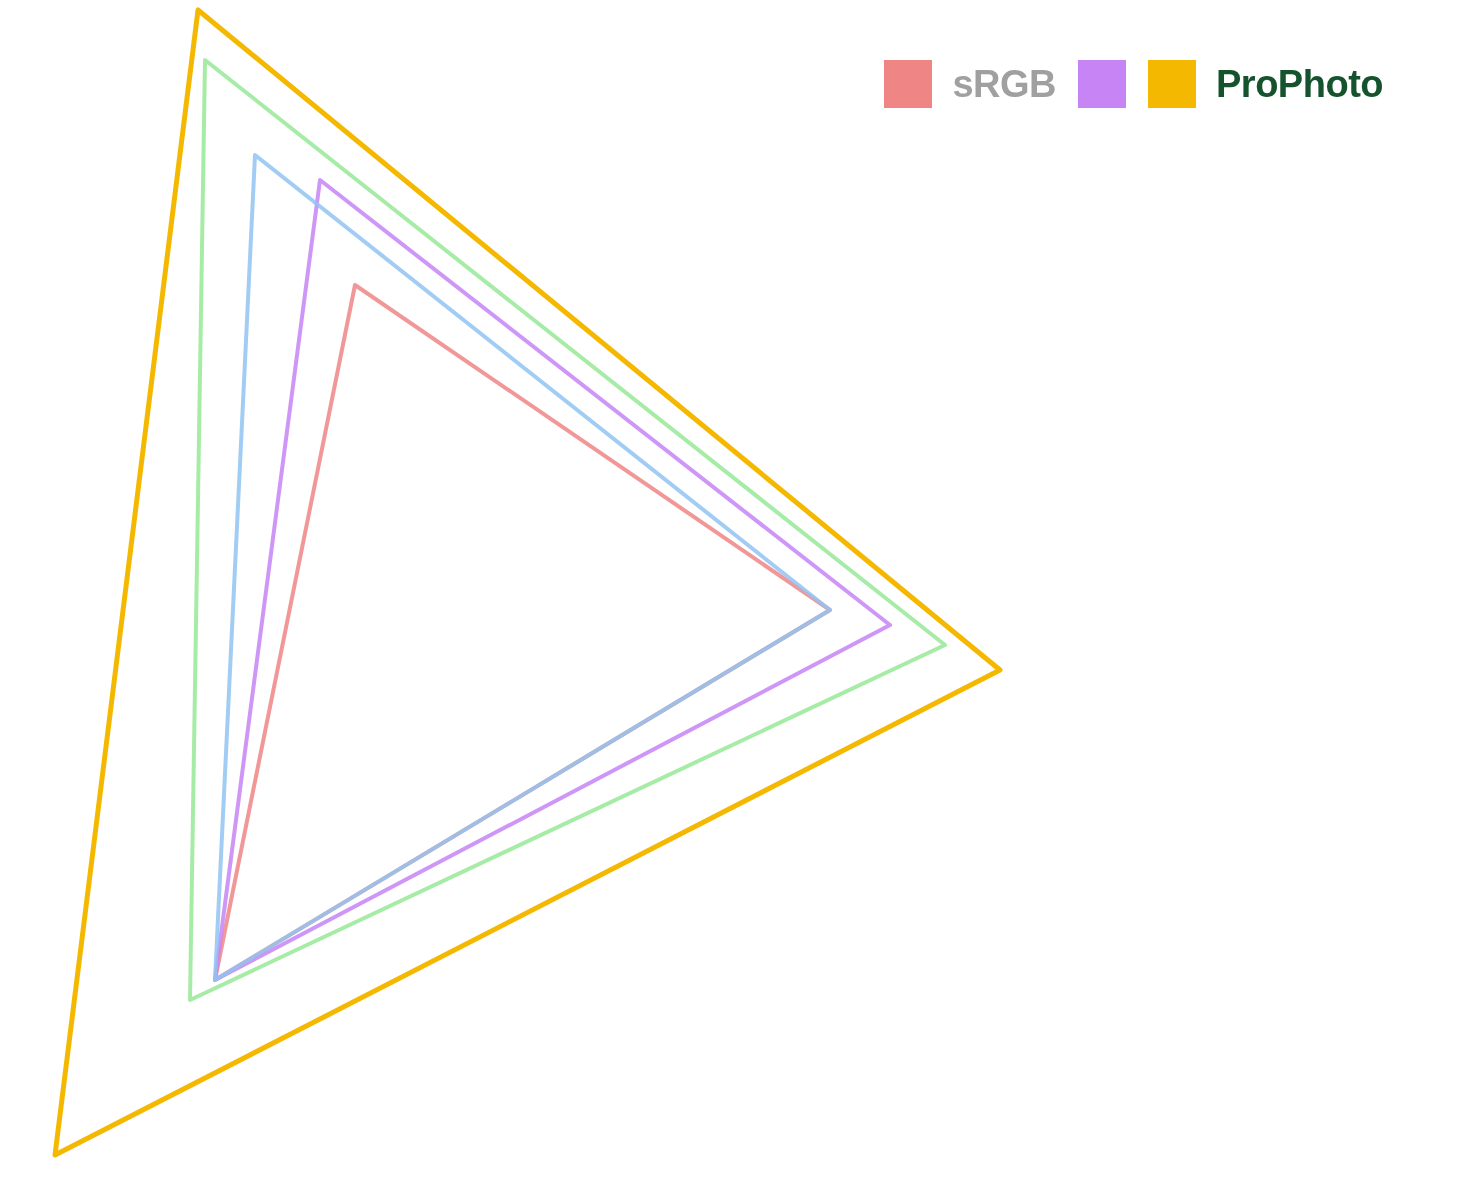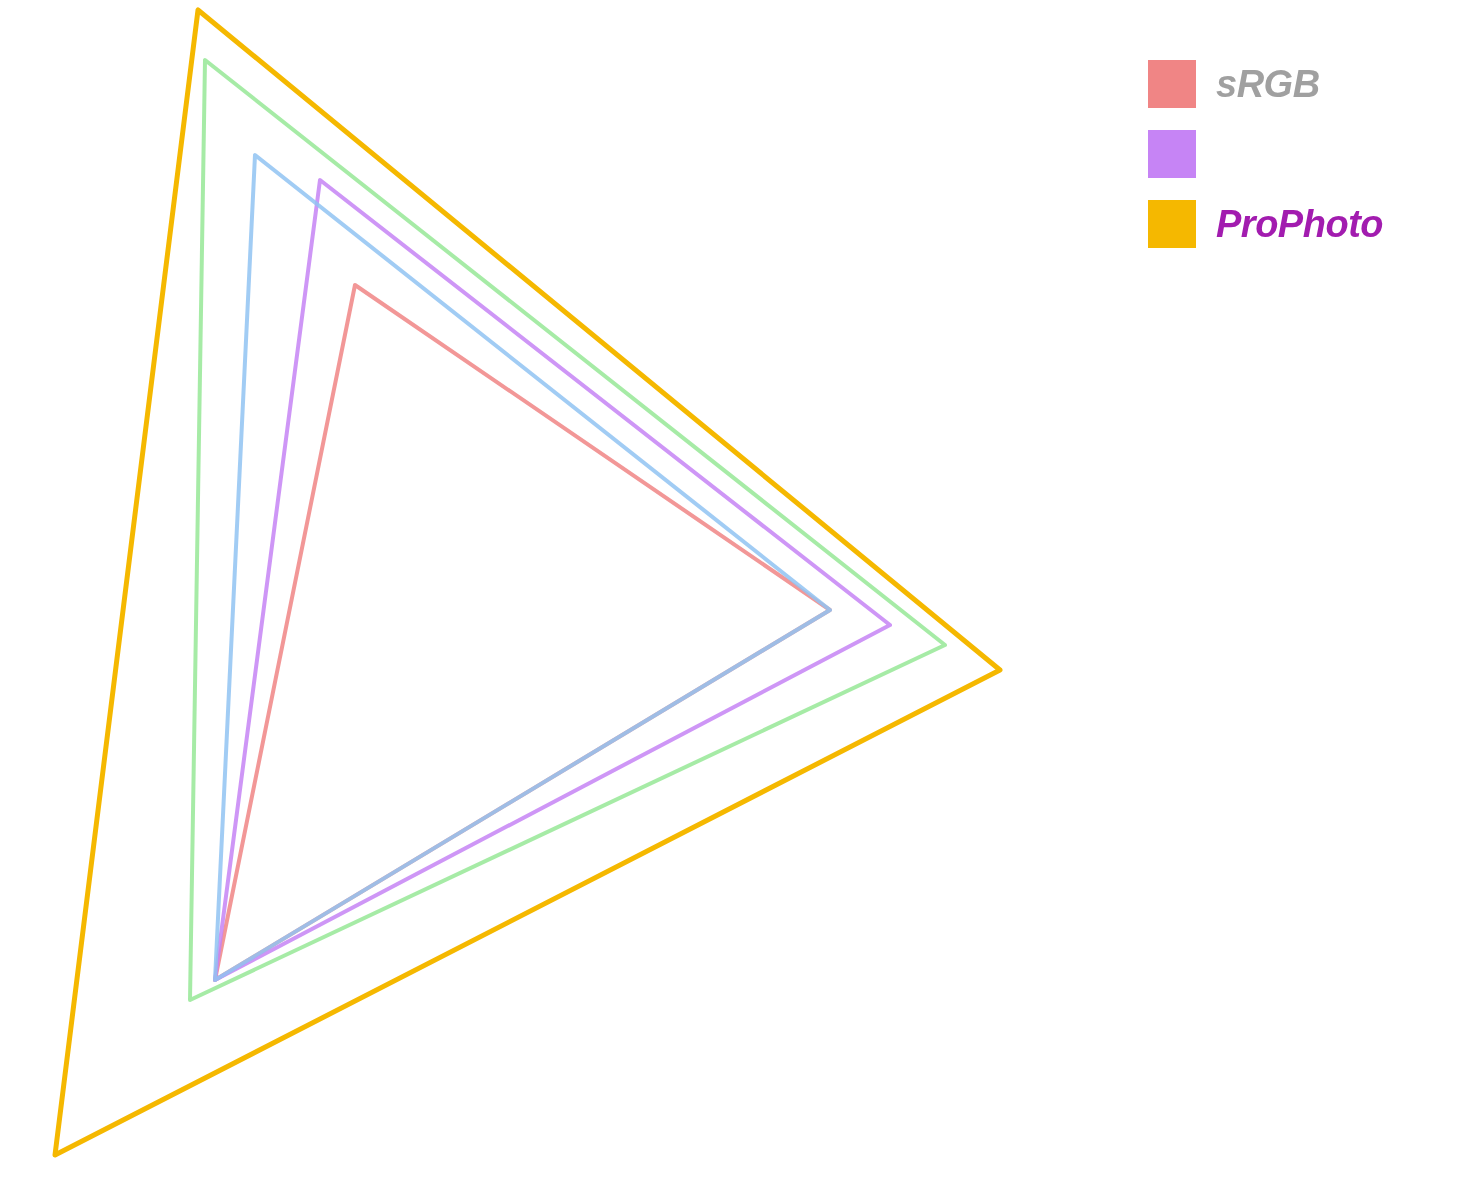--- a/index.html
+++ b/index.html
@@ -19,41 +19,40 @@
       top: 0;
       left: 0;
       width: 1473px;
       height: 1194px;
     }
     .legend {
       position: absolute;
       top: 60px;
       right: 90px;
       display: flex;
-      flex-direction: column;
+      flex-direction: row;
       gap: 22px;
-      font-style: italic;
     }
     .legend-item {
       display: flex;
       align-items: center;
       gap: 20px;
     }
     .legend-swatch {
       width: 48px;
       height: 48px;
     }
     .legend-label {
       font-size: 38px;
       font-weight: 600;
       color: #a0a0a0;
       letter-spacing: -0.5px;
     }
     .legend-label.active {
-      color: #a21caf;
+      color: #14532d;
       font-weight: 700;
     }
     svg.triangles {
       position: absolute;
       top: 0;
       left: 0;
     }
   </style>
 </head>
 <body>

